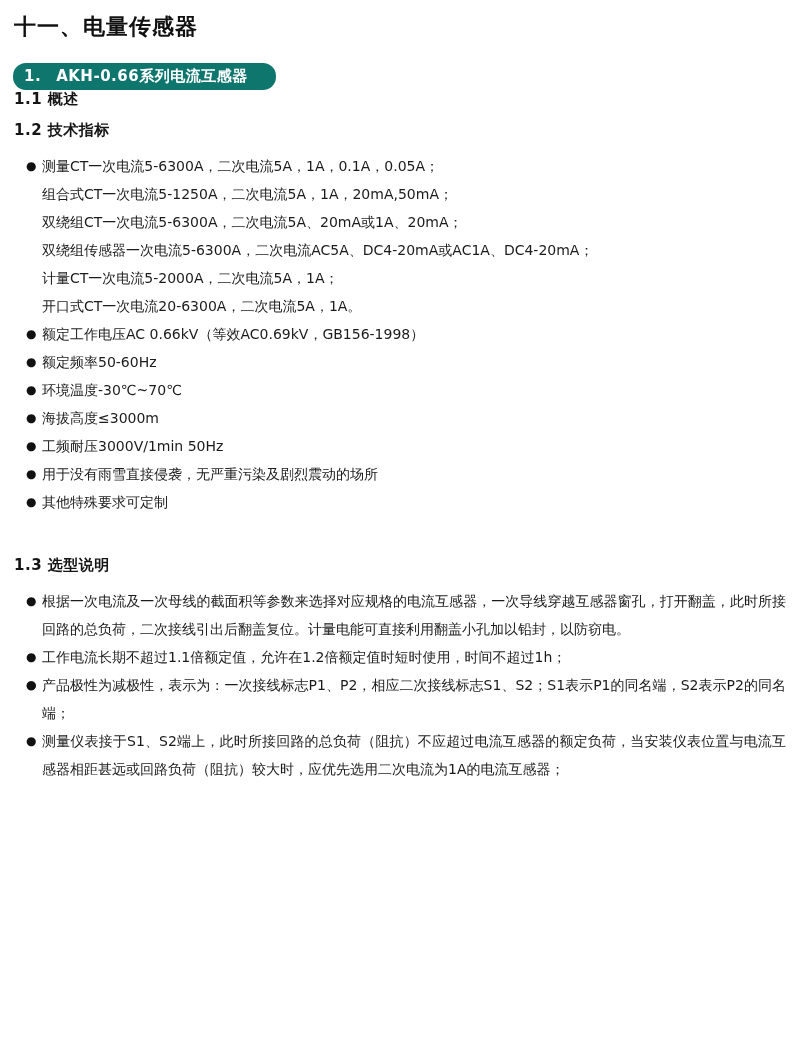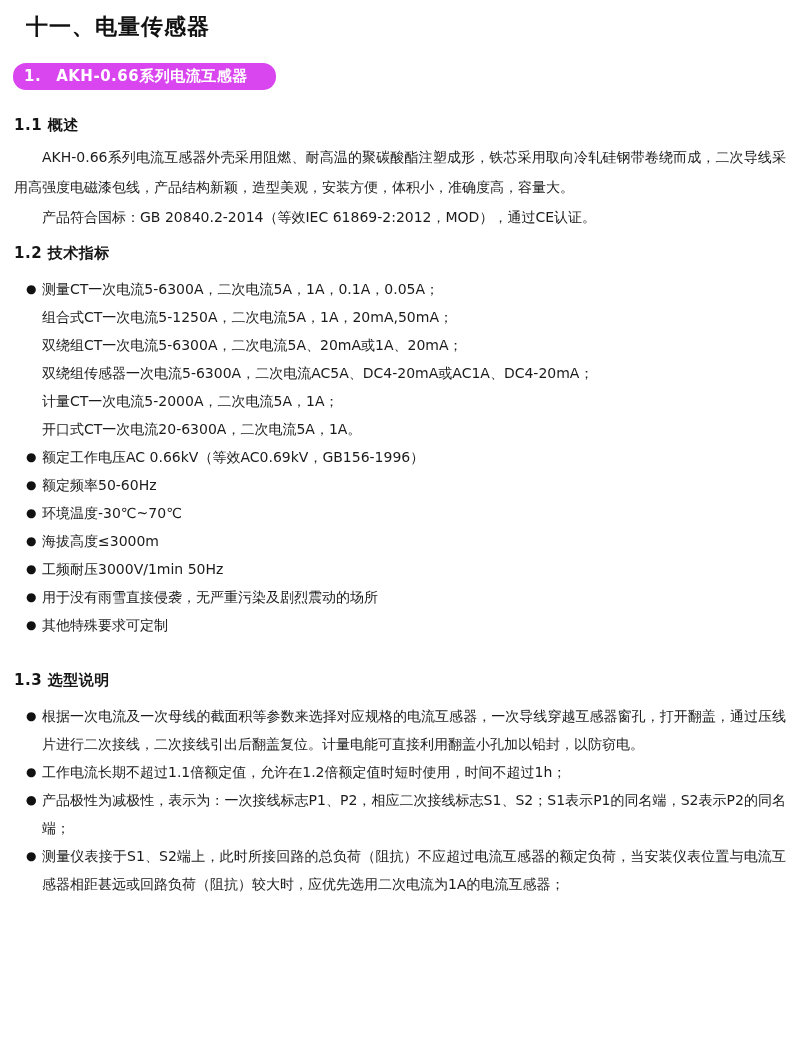--- a/index.html
+++ b/index.html
@@ -11,21 +11,21 @@
     color: #1b1b1b;
     font-family: "DejaVu Sans", "Liberation Sans", sans-serif;
     overflow: hidden;
   }
   .page { padding: 6px 14px 0 14px; }
 
   .doc-title {
     font-size: 22px;
     font-weight: 700;
     color: #111111;
-    margin: 6px 0 0 12px;
+    margin: 6px 0 0 0;
     letter-spacing: 1px;
   }
 
   .banner {
     margin: 21px 0 0 -1px;
     width: 263px;
     height: 27px;
     line-height: 27px;
     font-size: 15px;
     font-weight: 700;
@@ -34,23 +34,23 @@
   }
   .banner .num { margin-right: 15px; }
 
   .h2 {
     font-size: 15px;
     font-weight: 700;
     color: #151515;
     margin: 0;
     letter-spacing: 0.5px;
   }
-  .h2-overview  { margin-top: 26px; }
+  .h2-overview  { }
   .h2-specs     { margin-top: 12px; }
-  .h2-selection { margin-top: 32px; }
+  .h2-selection { margin-top: 40px; }
 
   .paras {
     margin-top: 7px;
     font-size: 14px;
     line-height: 30px;
     text-align: justify;
     color: #1b1b1b;
   }
   .paras p { margin: 0; text-indent: 2em; }
 
@@ -76,32 +76,26 @@
     text-align: left;
   }
 </style>
 </head>
 <body>
 
 <div class="page">
 
   <h1 class="doc-title">十一、电量传感器</h1>
 
-  <div class="banner" style="background: #d946ef; color: rgb(255, 255, 255); border-radius: 13px;">
+  <div class="banner" style="background: #0f766e; color: rgb(255, 255, 255); border-radius: 13px;">
     <span class="num">1.</span><span>AKH-0.66系列电流互感器</span>
   </div>
 
   <h2 class="h2 h2-overview">1.1 概述</h2>
 
-  <div class="paras">
-
-      <p>AKH-0.66系列电流互感器外壳采用阻燃、耐高温的聚碳酸酯注塑成形，铁芯采用取向冷轧硅钢带卷绕而成，二次导线采用高强度电磁漆包线，产品结构新颖，造型美观，安装方便，体积小，准确度高，容量大。</p>
-
-      <p>产品符合国标：GB 20840.2-2014（等效IEC 61869-2:2012，MOD），通过CE认证。</p>
-    </div>
 
   <h2 class="h2 h2-specs">1.2 技术指标</h2>
 
   <div class="list">
 
       <div class="item">
         <span class="bullet">●</span>
         <span>测量CT一次电流5-6300A，二次电流5A，1A，0.1A，0.05A；</span>
       </div>
 
@@ -128,21 +122,21 @@
         <span>计量CT一次电流5-2000A，二次电流5A，1A；</span>
       </div>
 
       <div class="item">
         <span class="bullet"></span>
         <span>开口式CT一次电流20-6300A，二次电流5A，1A。</span>
       </div>
 
       <div class="item">
         <span class="bullet">●</span>
-        <span>额定工作电压AC 0.66kV（等效AC0.69kV，GB156-1996）</span>
+        <span>额定工作电压AC 0.66kV（等效AC0.69kV，GB156-1998）</span>
       </div>
 
       <div class="item">
         <span class="bullet">●</span>
         <span>额定频率50-60Hz</span>
       </div>
 
       <div class="item">
         <span class="bullet">●</span>
         <span>环境温度-30℃~70℃</span>
@@ -168,21 +162,21 @@
         <span>其他特殊要求可定制</span>
       </div>
     </div>
 
   <h2 class="h2 h2-selection">1.3 选型说明</h2>
 
   <div class="list">
 
       <div class="item">
         <span class="bullet">●</span>
-        <span>根据一次电流及一次母线的截面积等参数来选择对应规格的电流互感器，一次导线穿越互感器窗孔，打开翻盖，通过压线片进行二次接线，二次接线引出后翻盖复位。计量电能可直接利用翻盖小孔加以铅封，以防窃电。</span>
+        <span>根据一次电流及一次母线的截面积等参数来选择对应规格的电流互感器，一次导线穿越互感器窗孔，打开翻盖，此时所接回路的总负荷，二次接线引出后翻盖复位。计量电能可直接利用翻盖小孔加以铅封，以防窃电。</span>
       </div>
 
       <div class="item">
         <span class="bullet">●</span>
         <span>工作电流长期不超过1.1倍额定值，允许在1.2倍额定值时短时使用，时间不超过1h；</span>
       </div>
 
       <div class="item">
         <span class="bullet">●</span>
       </div>

